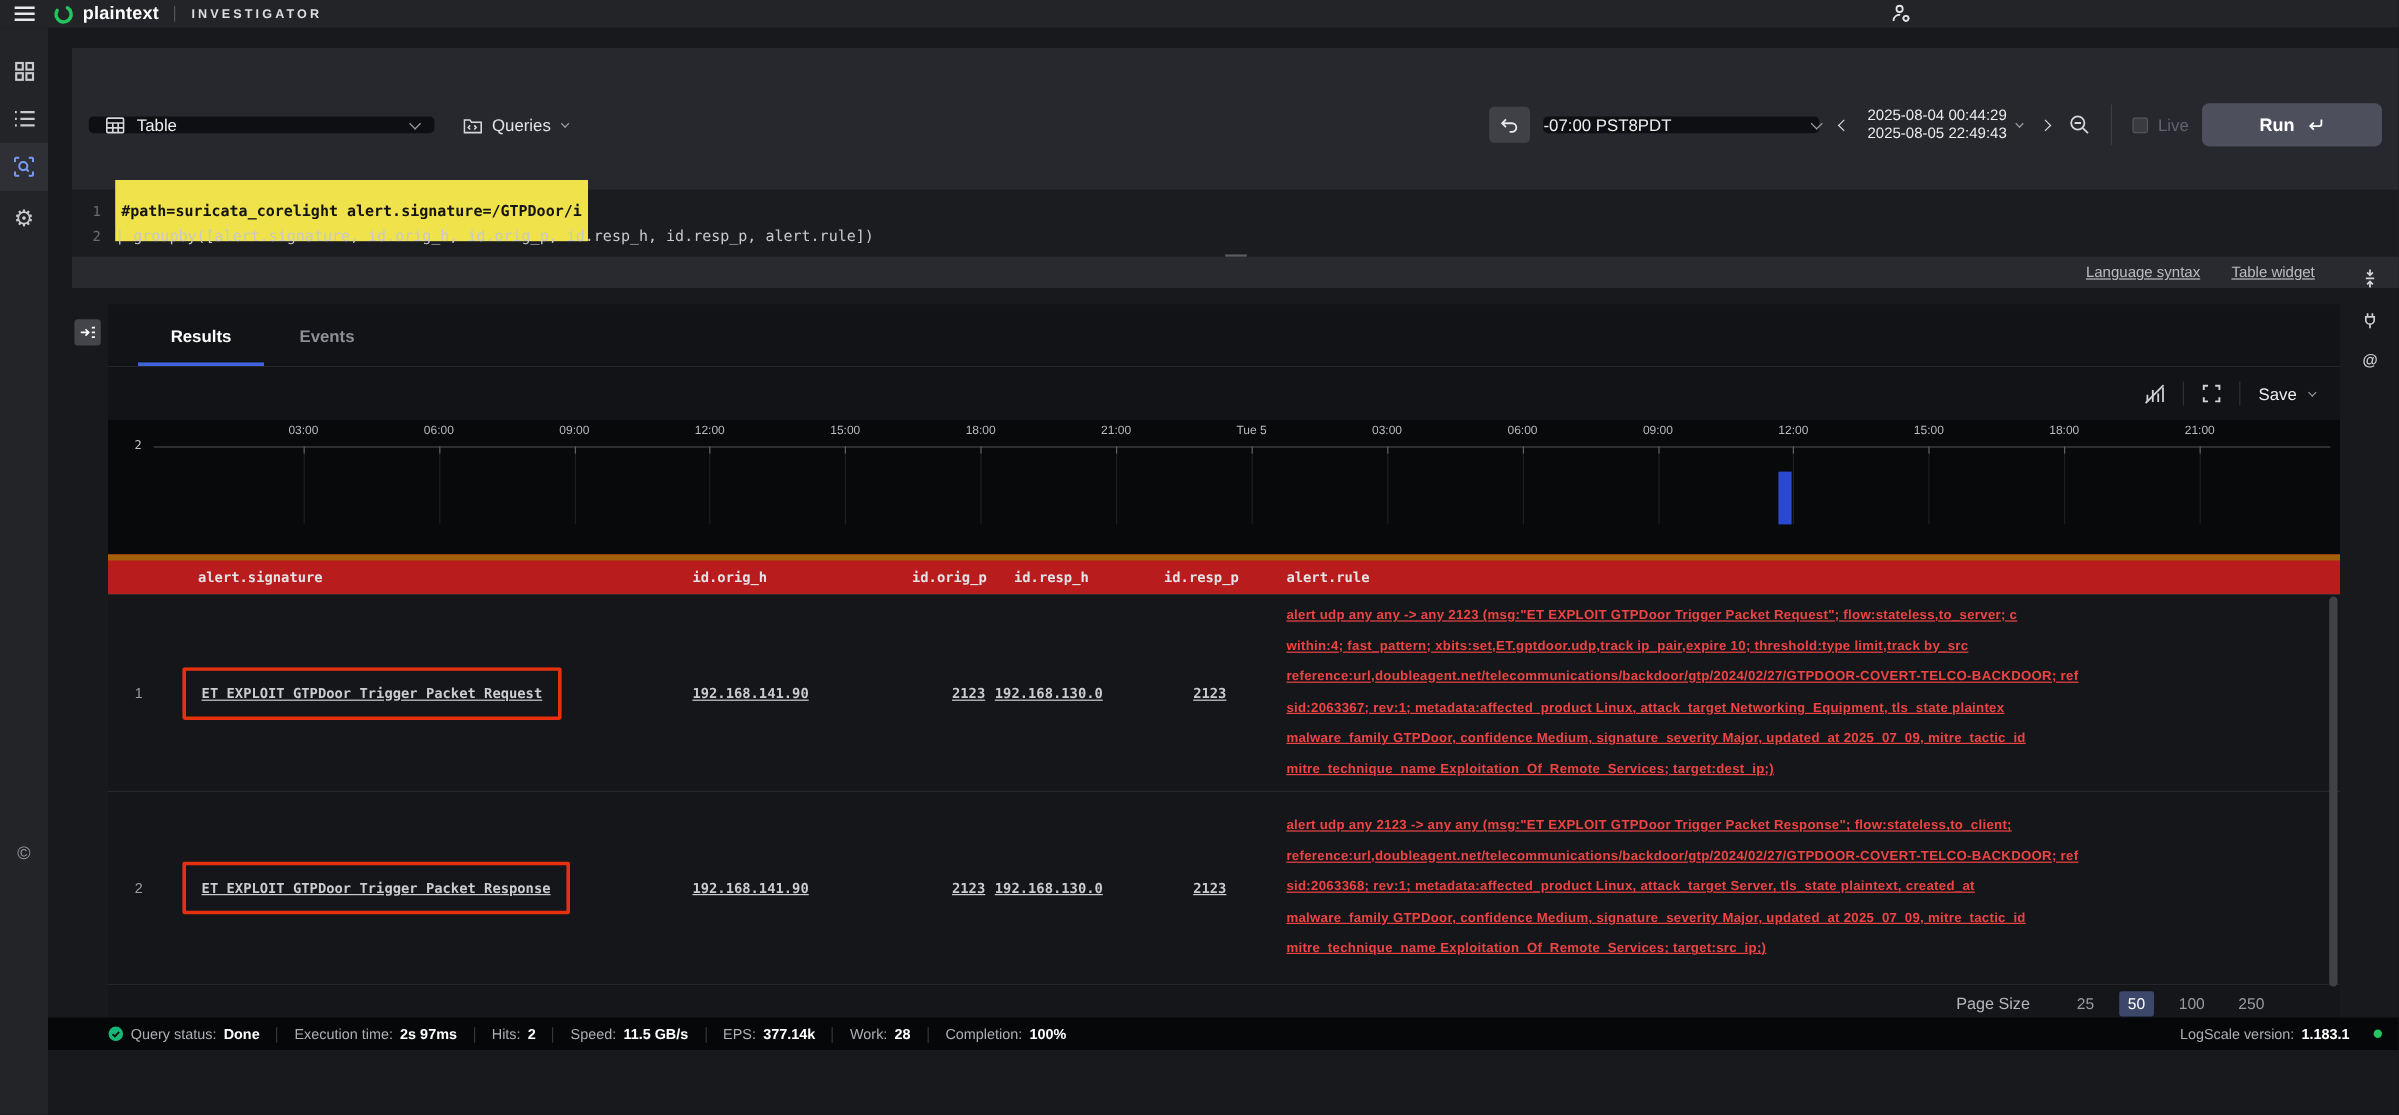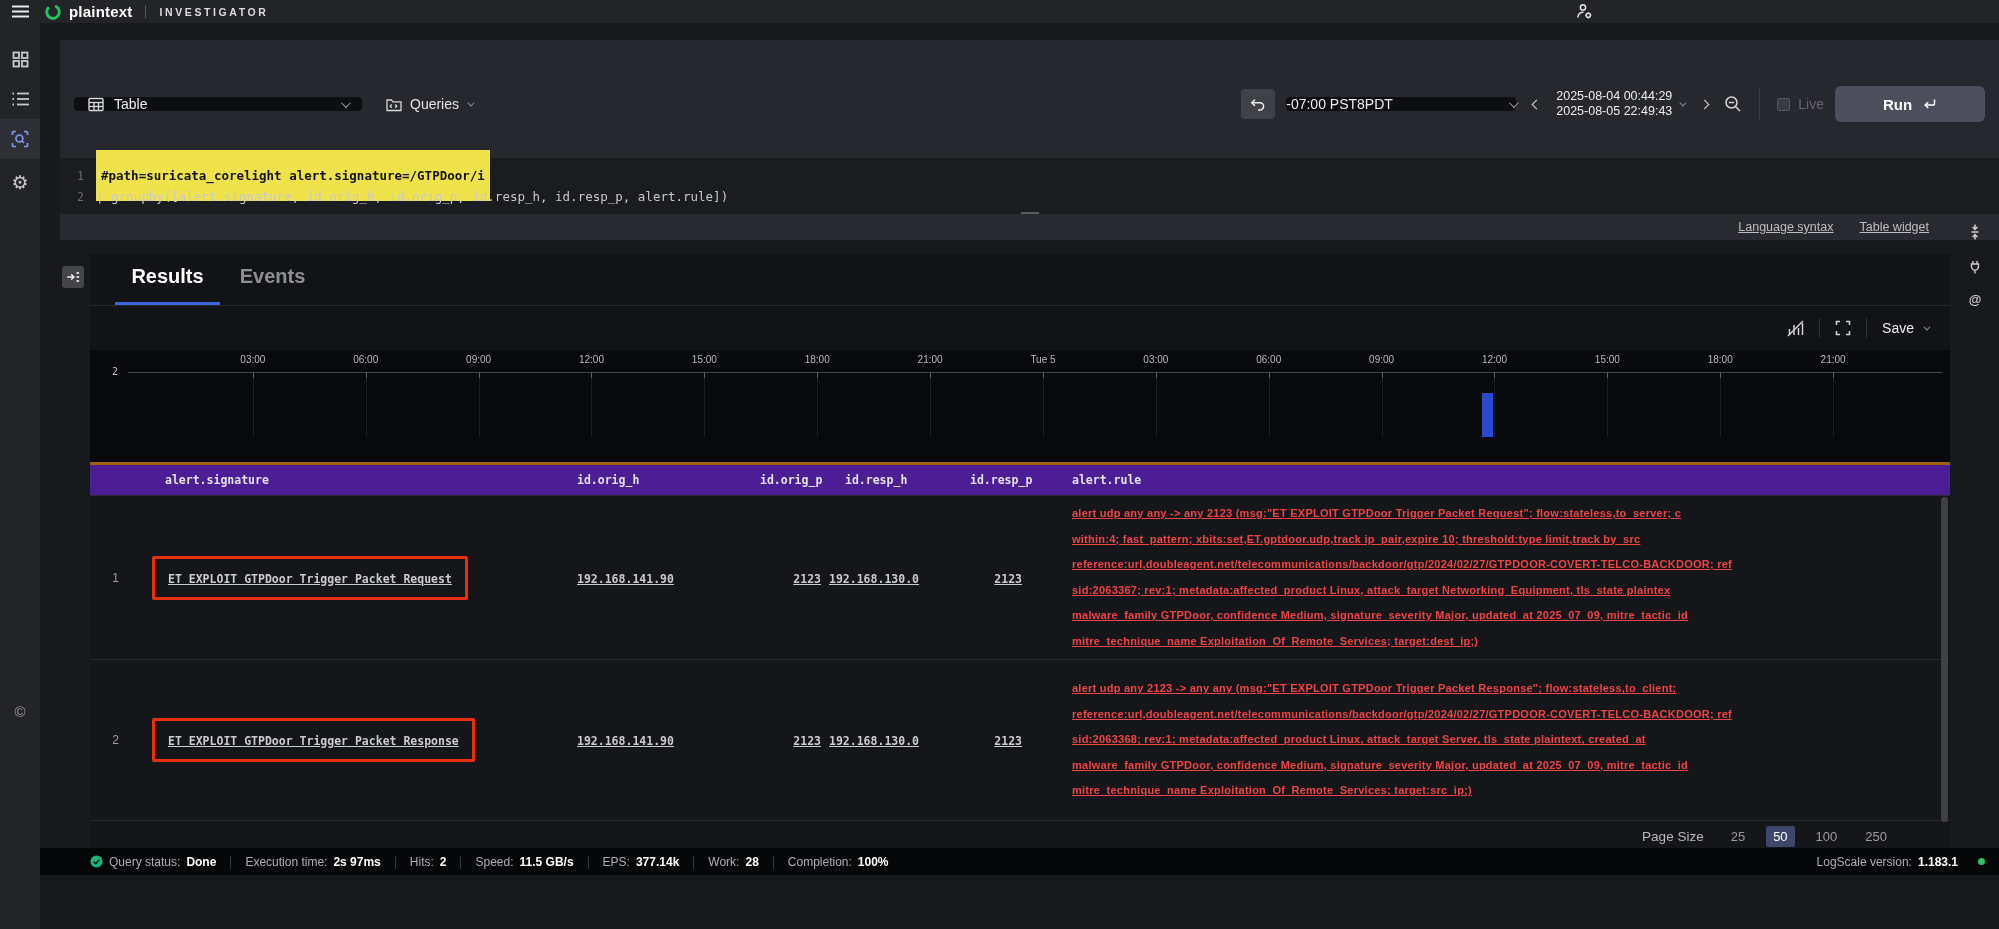--- a/index.html
+++ b/index.html
@@ -64,61 +64,61 @@
 
   
   .rail { position:absolute; left:1958px; top:224px; width:34px; display:flex; flex-direction:column; align-items:center; color:#cfd0d4; }
   .rail > * { cursor:pointer; }
   .rail .at { font-size:13px; font-weight:bold; color:#cfd0d4; }
 
   
   .panel-toggle { position:absolute; left:62px; top:266px; width:22px; height:22px; background:#44454b; border-radius:3px; display:flex; align-items:center; justify-content:center; cursor:pointer; }
   .results { position:absolute; left:90px; top:254px; width:1860px; height:592px; background:#0b0c0e; }
   .tabsrow { height:52px; background:#121317; border-bottom:1px solid #26272c; display:flex; align-items:flex-end; padding-left:25px; }
-  .tab { min-width:105px; text-align:center; font-size:20px; font-weight:bold; color:#8e8f95; padding:0 6px 14px; cursor:pointer; border-bottom:3px solid transparent; }
+  .tab { min-width:105px; text-align:center; font-size:14px; font-weight:bold; color:#8e8f95; padding:0 6px 14px; cursor:pointer; border-bottom:3px solid transparent; }
   .tab.active { color:#fff; border-bottom-color:#3e63dd; }
   .ctrlrow { height:44px; background:#121317; display:flex; align-items:center; justify-content:flex-end; gap:15px; padding-right:22px; color:#d0d1d5; }
   .ctrl-div { width:1px; height:20px; background:#2f3035; }
   .savebtn { display:flex; align-items:center; gap:9px; font-size:14px; color:#eceded; cursor:pointer; }
   .icobtn { cursor:pointer; display:flex; }
 
   
   .chart { position:relative; height:92px; background:#08090b; }
   .ylab { position:absolute; left:22px; top:16px; font-size:10px; color:#c3c4c8; }
   .plot { position:absolute; left:38px; right:8px; top:0; bottom:0; }
   .axisline { position:absolute; left:0; right:0; top:22px; border-top:1px solid #46474c; }
   .xlabel { position:absolute; top:4px; transform:translateX(-50%); font-size:10px; color:#b9bac0; white-space:nowrap; }
   .gridline { position:absolute; top:23px; bottom:5px; width:1px; background:#1d1e22; }
   .tickmark { position:absolute; top:22px; height:6px; width:1px; background:#5e5f64; }
   .bar { position:absolute; bottom:5px; width:11px; height:44px; margin-left:-5px; background:#2b49cf; cursor:pointer; }
   .chart-gap { height:20px; background:#08090b; }
 
   
   .grid7 { display:grid; grid-template-columns:45px 430px 195px 65px 145px 100px 1fr; }
-  .thead { height:34px; align-items:center; background:#4c1d95; border-top:3px solid #a16207; border-bottom:1px solid #2c2d33; }
+  .thead { height:34px; align-items:center; background:#b91c1c; border-top:5px solid #a16207; border-bottom:1px solid #2c2d33; }
   .hcell { font-family:"DejaVu Sans Mono", monospace; font-size:11.5px; font-weight:bold; color:#e2e3e6; white-space:nowrap; }
   .trow { min-height:161px; align-items:center; background:#15161a; border-bottom:1px solid #26272c; }
   .cell { overflow:hidden; }
   .c-num { text-align:right; padding-right:16px; color:#9a9ba1; font-size:12px; }
   .c-sig { padding-left:17px; }
   .h-pad-sig { padding-left:30px; }
   .c-oh { padding-left:12px; }
   .c-op { text-align:right; padding-right:4px; }
   .c-rh { padding-left:4px; }
   .h-pad-rh { padding-left:20px; }
   .c-rp { text-align:right; padding-right:48px; }
   .c-rule { padding-left:2px; }
   .vlink { font-family:"DejaVu Sans Mono", monospace; font-size:11.5px; font-weight:bold; color:#cbccd0; text-decoration:underline; cursor:pointer; white-space:nowrap; }
   .redbox { display:inline-block; border:3px solid #e8300f; border-radius:2px; padding:10px 13px; margin-left:0; }
   .rline { font-family:Liberation Sans, sans-serif; font-size:11px; letter-spacing:.25px; font-weight:bold; color:#ef4444; text-decoration:underline; line-height:25.5px; white-space:nowrap; cursor:pointer; }
   .c-rule { padding-top:5px; padding-bottom:5px; }
   .vscroll { position:absolute; right:2px; top:243px; width:7px; height:325px; background:#404147; border-radius:4px; cursor:pointer; }
 
   
-  .pgrow { height:30px; display:flex; align-items:center; justify-content:flex-end; gap:20px; padding-right:56px; background:#15161a; font-size:13px; color:#9a9ba1; }
+  .pgrow { height:30px; display:flex; align-items:center; justify-content:flex-end; gap:32px; padding-right:56px; background:#15161a; font-size:13px; color:#9a9ba1; }
   .pg-label { color:#b7b8bd; font-size:13.5px; }
   .pgopt { cursor:pointer; padding:3px 7px; border-radius:2px; }
   .pgopt.sel { background:#3c4769; color:#fff; }
 
   
   .footer { position:absolute; left:40px; top:848px; right:0; height:27px; background:#060708; display:flex; align-items:center; font-size:12px; padding-left:50px; padding-right:14px; }
   .sitem { display:flex; align-items:center; gap:6px; white-space:nowrap; }
   .slabel { color:#aeafb4; }
   .sval { color:#fff; font-weight:bold; }
   .sdiv { width:1px; height:13px; background:#35363b; margin:0 14px; }

